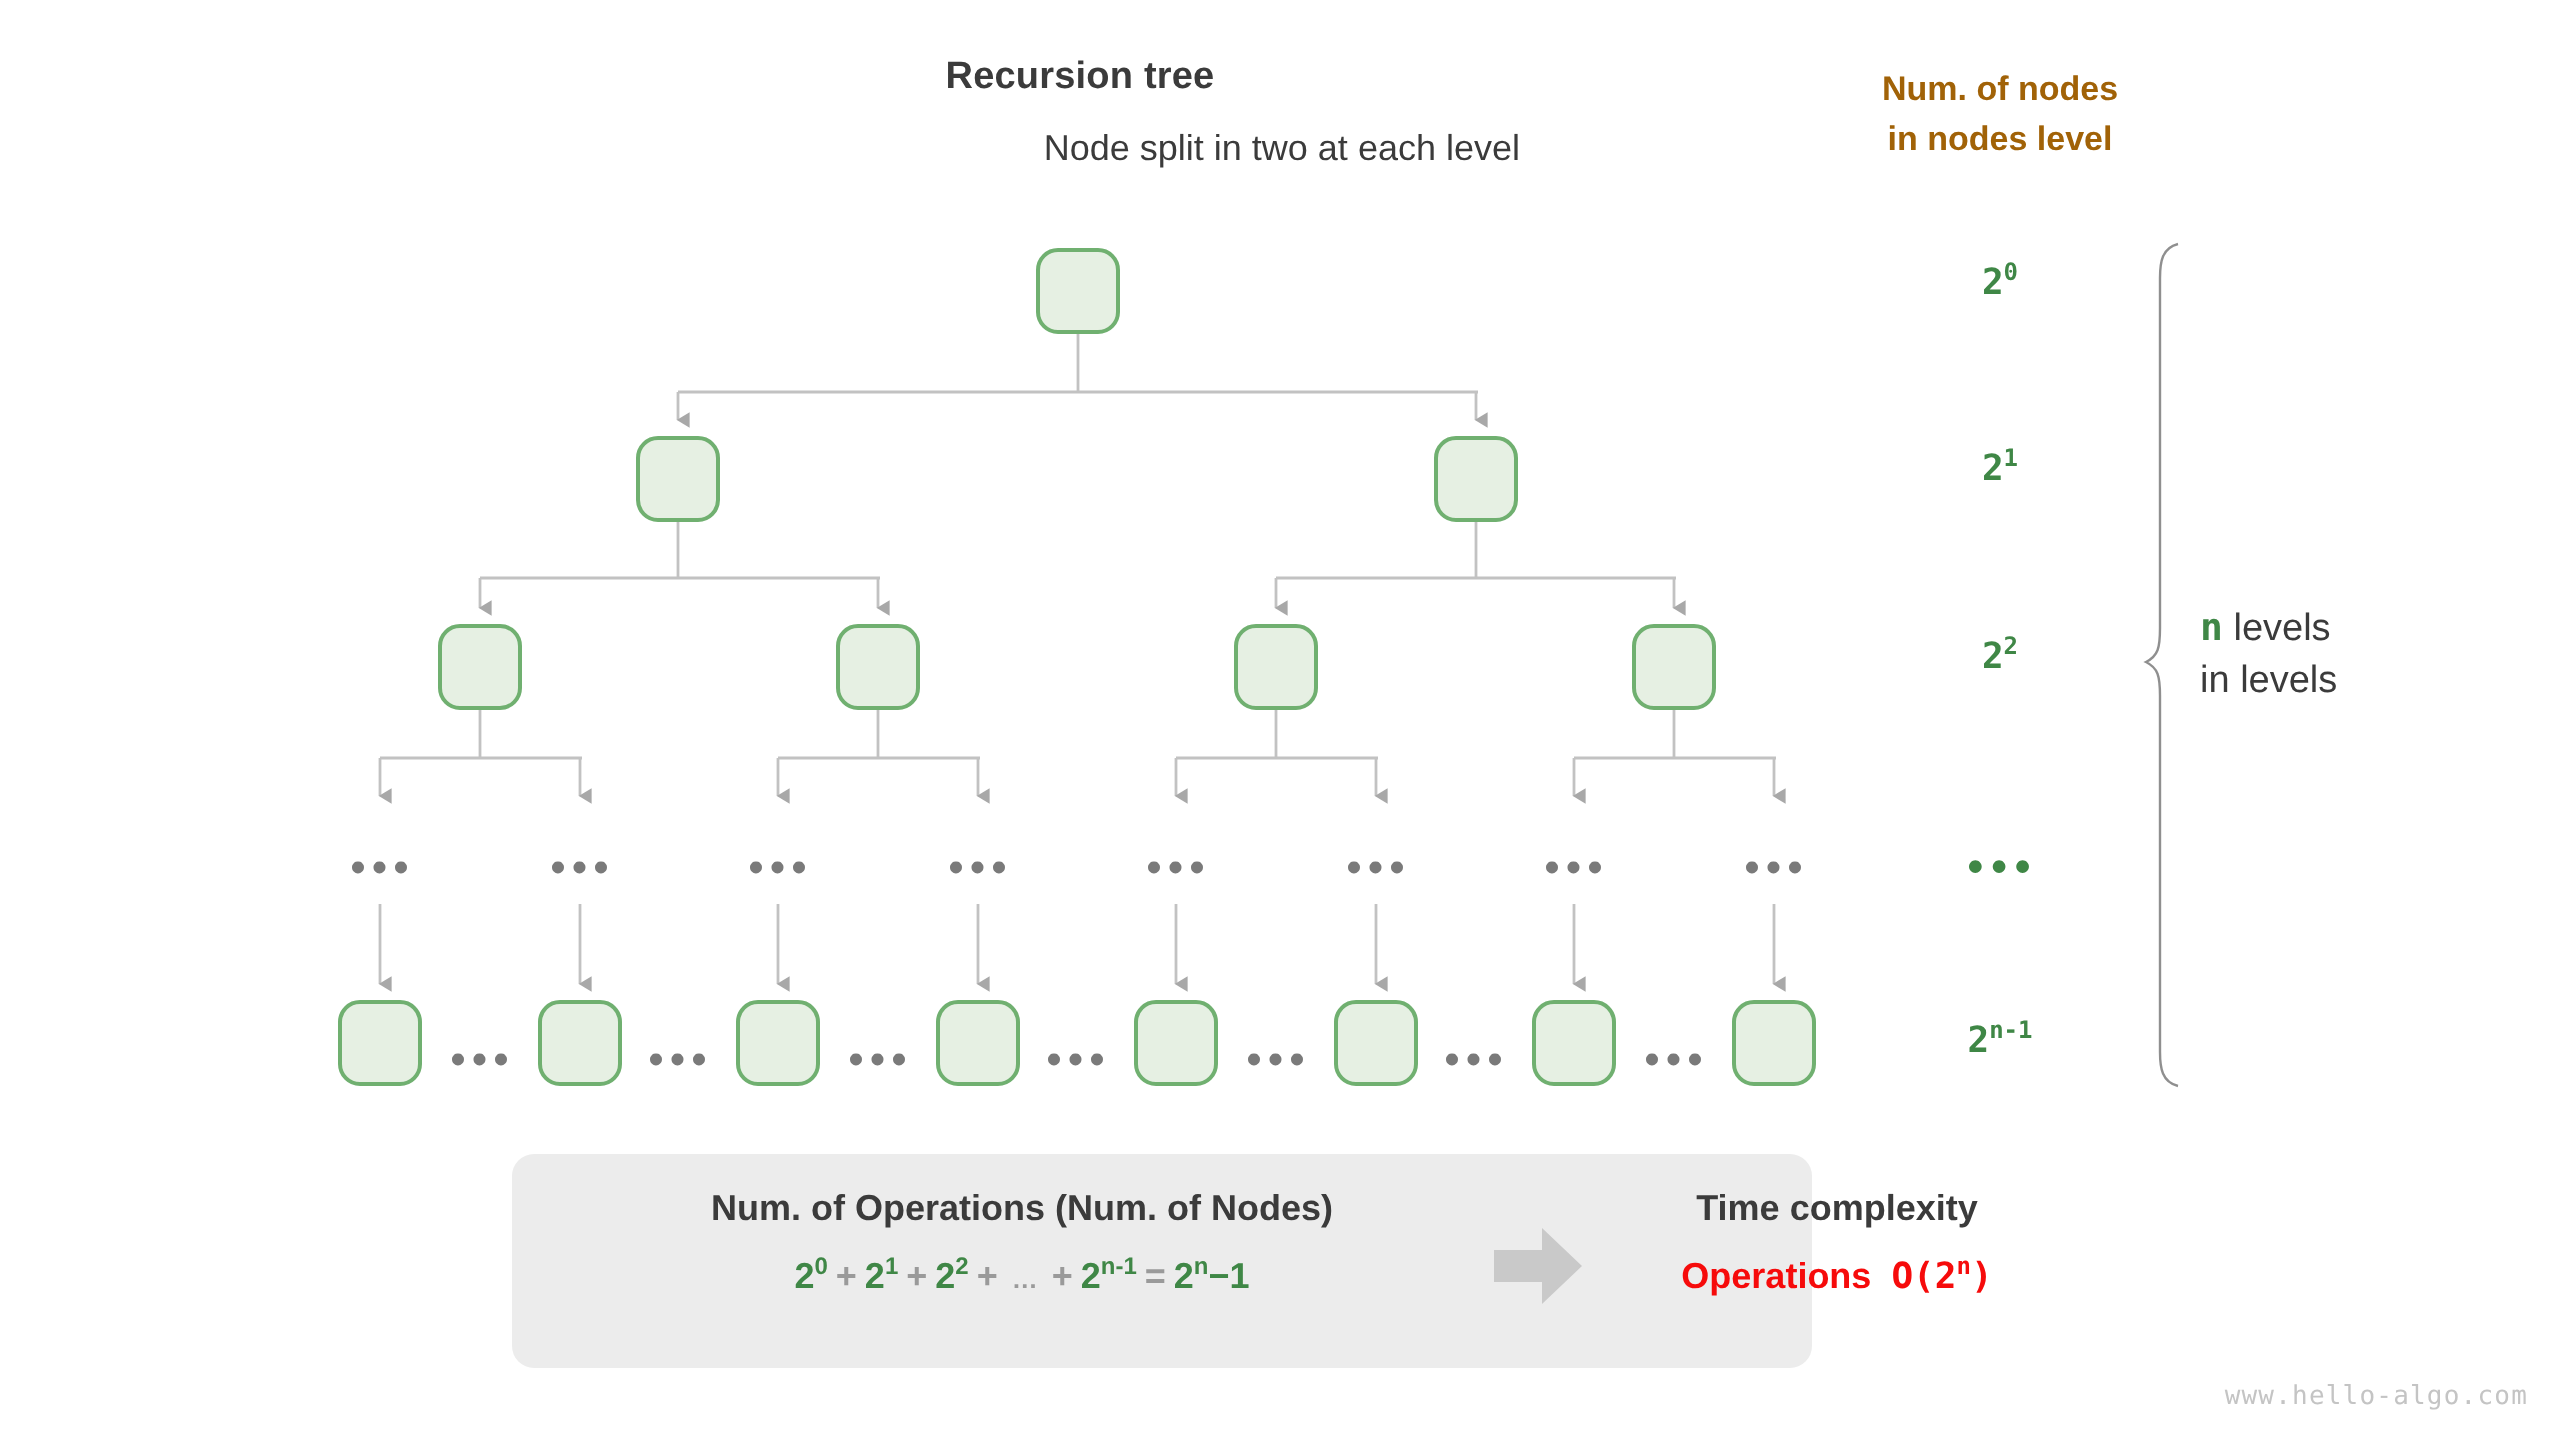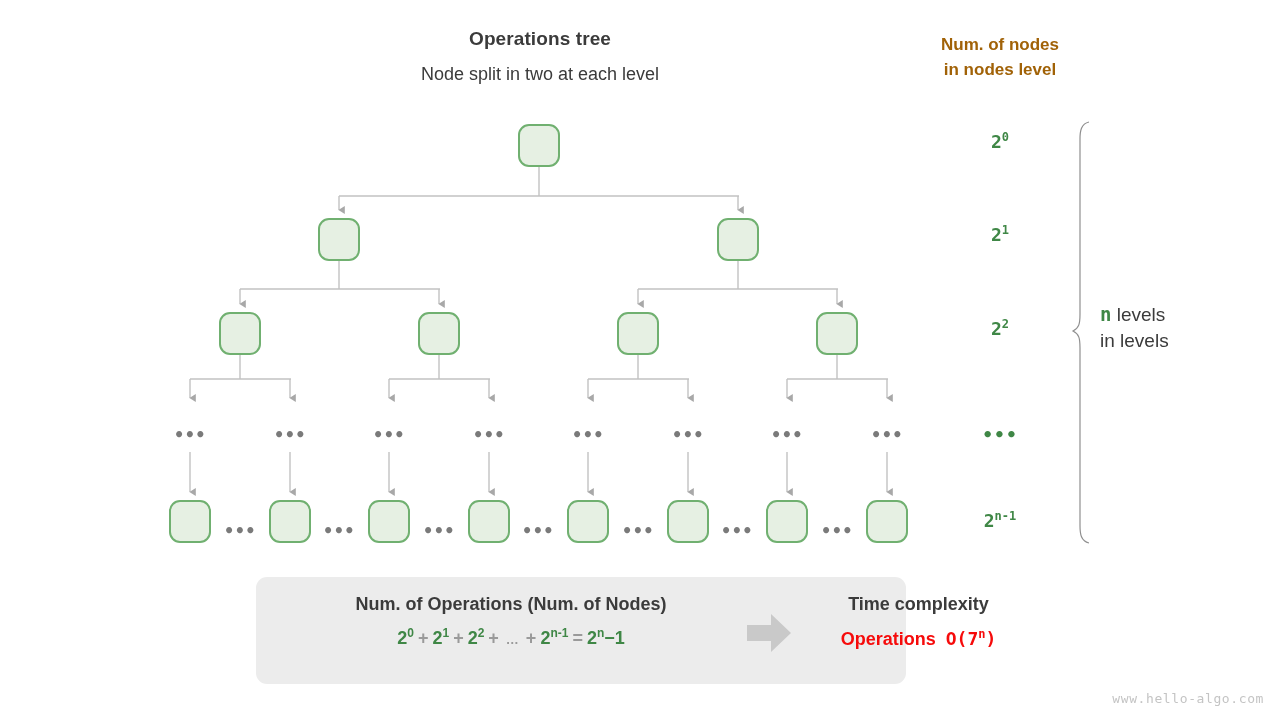--- a/index.html
+++ b/index.html
@@ -37,21 +37,21 @@
     font-size: 19px;
     font-weight: bold;
     color: #3b3b3b;
     letter-spacing: 0.1px;
   }
   .title-sub {
     position: absolute;
     left: 320px;
     top: 64px;
     width: 440px;
-    text-align: center;
+    text-align: right;
     font-size: 18px;
     font-weight: normal;
     color: #3b3b3b;
   }
   .col-title {
     position: absolute;
     left: 900px;
     top: 32px;
     width: 200px;
     text-align: center;
@@ -279,21 +279,21 @@
 
     <path d="M1089,122
              C1081,124 1080,131 1080,139
              L1080,314
              C1080,324 1079,328 1073,331
              C1079,334 1080,338 1080,348
              L1080,526
              C1080,534 1081,541 1089,543" fill="none" stroke="#8f8f8f" stroke-width="1.2"></path>
   </svg>
 
-  <div class="title-main">Operations tree</div>
+  <div class="title-main">Recursion tree</div>
   <div class="title-sub">Node split in two at each level</div>
   <div class="col-title">
     <span>Num. of nodes</span><br>
     <span>in nodes level</span>
   </div>
 
   <div class="lvl-label" style="top:131px">
     <span>2</span><sup>0</sup>
   </div>
   <div class="lvl-label" style="top:224px">
@@ -333,21 +333,21 @@
     <div class="sum-left">
       <div class="sum-head">Num. of Operations (Num. of Nodes)</div>
       <div class="sum-formula">
         <span><span>2</span><sup>0</sup></span><span class="op">+</span><span><span>2</span><sup>1</sup></span><span class="op">+</span><span><span>2</span><sup>2</sup></span><span class="op">+</span><span class="op-dots">…</span><span class="op">+</span><span><span>2</span><sup>n-1</sup></span><span class="op">=</span><span><span>2</span><sup>n</sup><span>−1</span></span>
       </div>
     </div>
 
     <div class="sum-right">
       <div class="sum-head">Time complexity</div>
       <div class="sum-value">
-        <span>Operations</span>&nbsp;&nbsp;<span class="bigo"><span>O(7</span><sup>n</sup><span>)</span></span>
+        <span>Operations</span>&nbsp;&nbsp;<span class="bigo"><span>O(2</span><sup>n</sup><span>)</span></span>
       </div>
     </div>
   </div>
 
   <svg class="block-arrow" viewBox="0 0 48 42" xmlns="http://www.w3.org/2000/svg">
     <path d="M2,13 L26,13 L26,2 L46,21 L26,40 L26,29 L2,29 Z" fill="#c9c9c9"></path>
   </svg>
 
   <div class="watermark">www.hello-algo.com</div>
 

